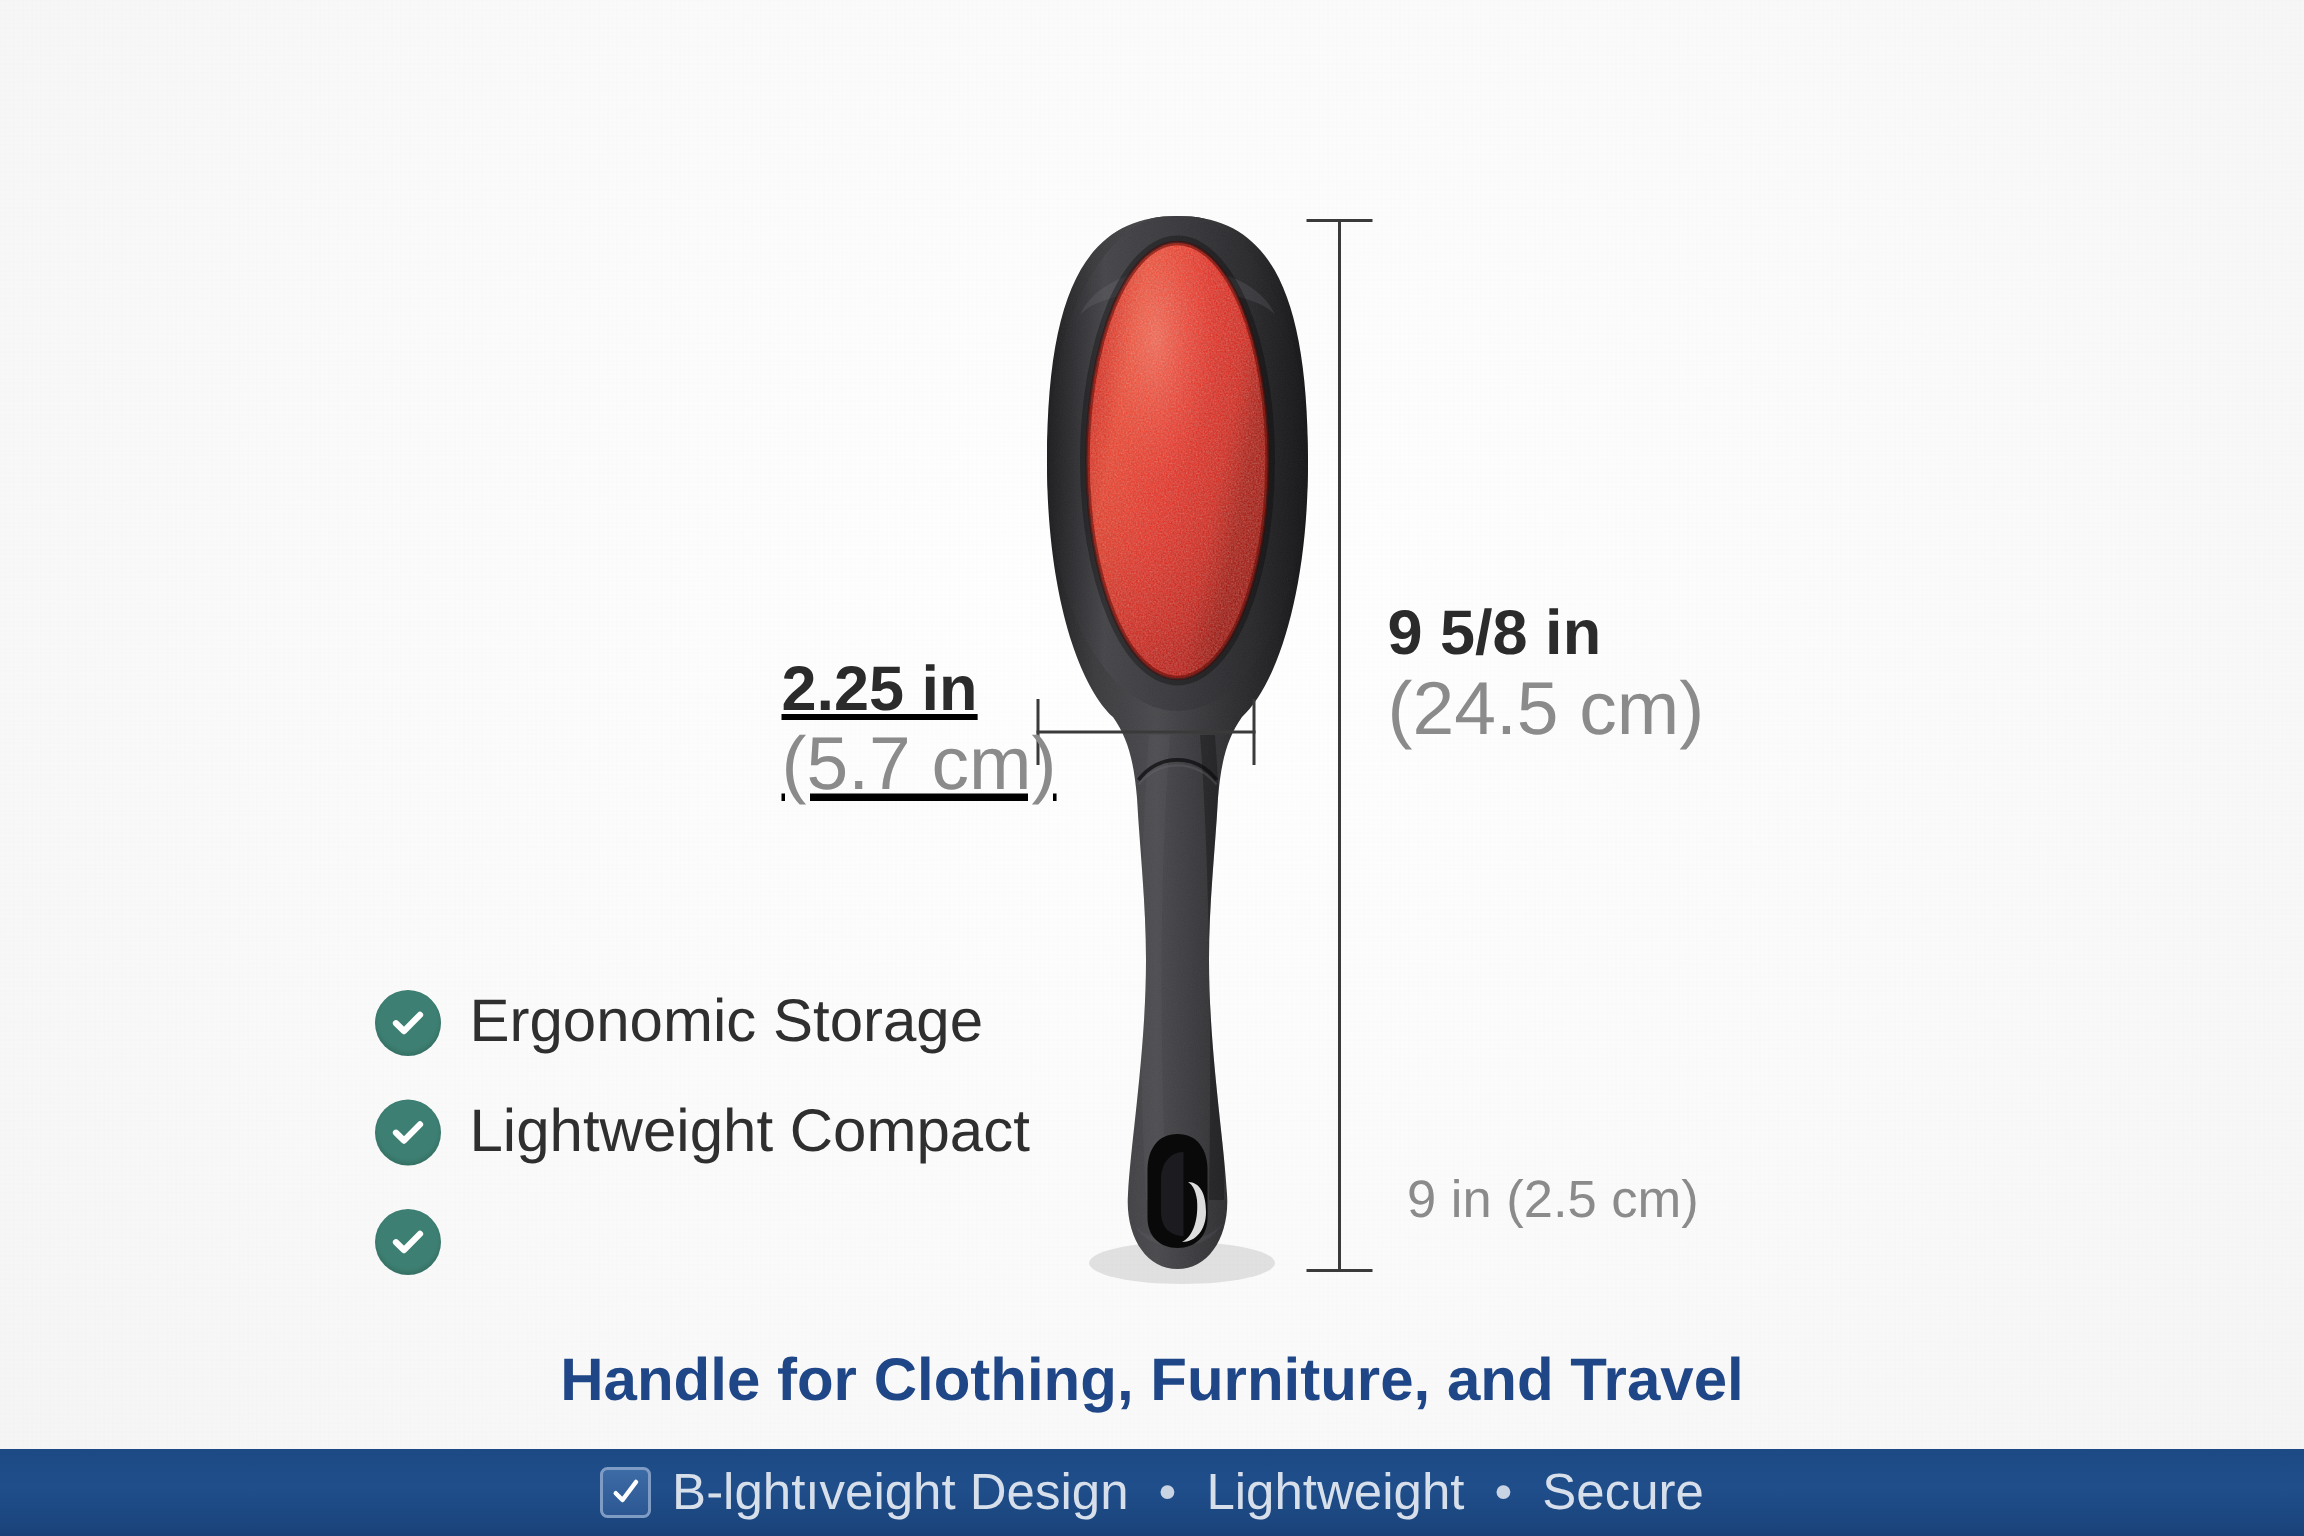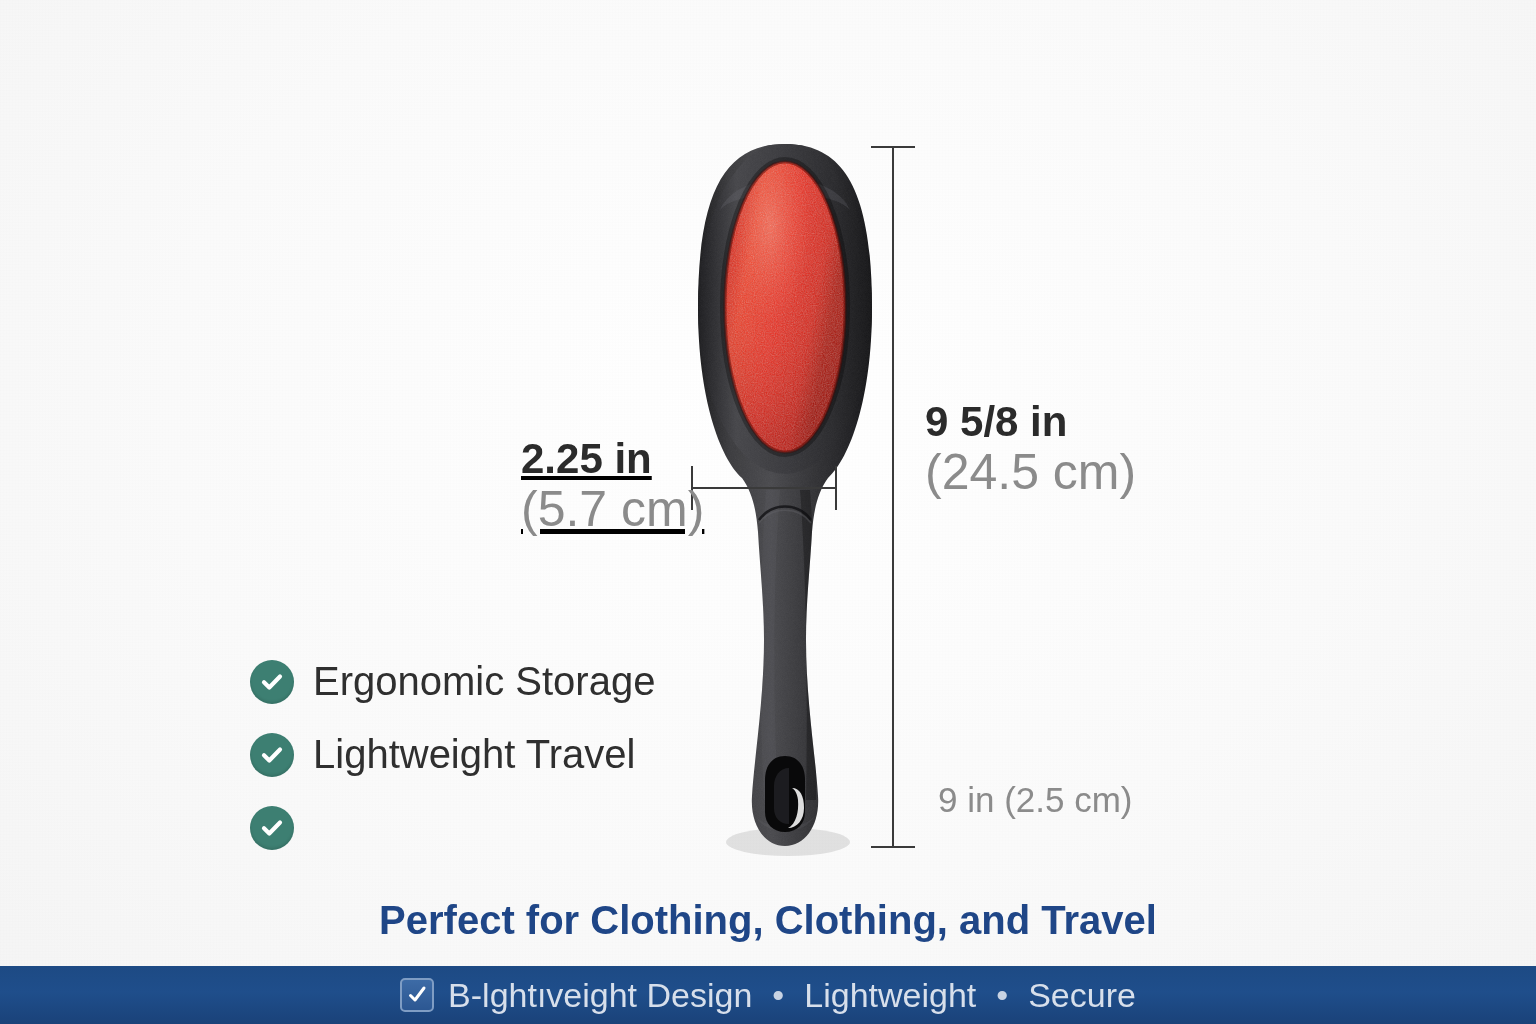--- a/index.html
+++ b/index.html
@@ -350,32 +350,32 @@
         </svg>
       </span>
       <span class="feature-label">Ergonomic Storage</span>
     </div>
     <div class="feature-row">
       <span class="check-badge">
         <svg width="26" height="26" viewBox="0 0 26 26">
           <path d="M5 13.2 L10.3 18.4 L21 7.6" fill="none" stroke="#ffffff" stroke-width="4.2" stroke-linecap="round" stroke-linejoin="round"></path>
         </svg>
       </span>
-      <span class="feature-label">Lightweight Travel</span>
+      <span class="feature-label">Lightweight Compact</span>
     </div>
     <div class="feature-row">
       <span class="check-badge">
         <svg width="26" height="26" viewBox="0 0 26 26">
           <path d="M5 13.2 L10.3 18.4 L21 7.6" fill="none" stroke="#ffffff" stroke-width="4.2" stroke-linecap="round" stroke-linejoin="round"></path>
         </svg>
       </span>
     </div>
   </div>
 
-  <div class="tagline">Perfect for Clothing, Clothing, and Travel</div>
+  <div class="tagline">Handle for Clothing, Furniture, and Travel</div>
 
   <div class="footer">
     <div class="footer-inner">
       <span class="footer-check">
         <svg width="20" height="20" viewBox="0 0 20 20">
           <path d="M3.5 10.5 L8 15 L17 3" fill="none" stroke="#ffffff" stroke-width="3" stroke-linecap="round" stroke-linejoin="round"></path>
         </svg>
       </span>
       <span>B-lghtıveight Design</span>
       <span class="footer-sep">•</span>

